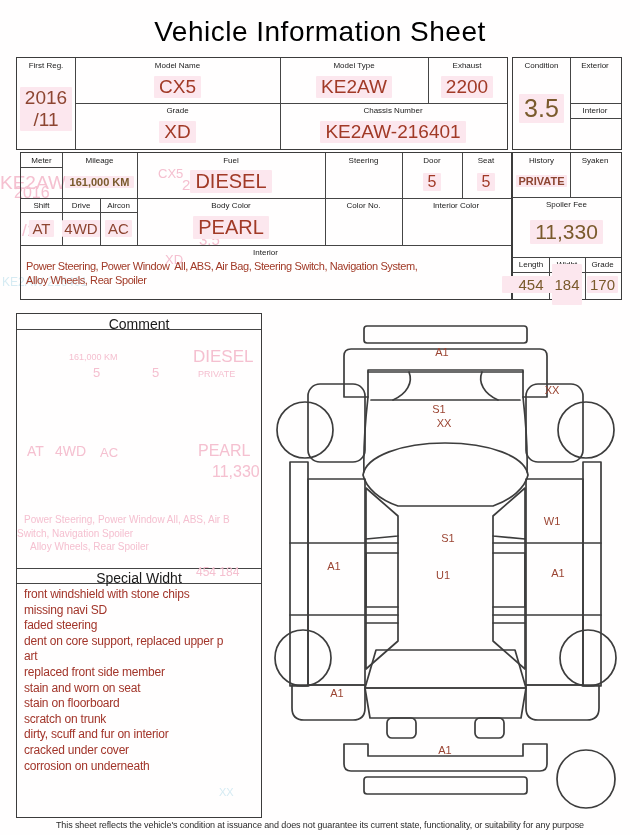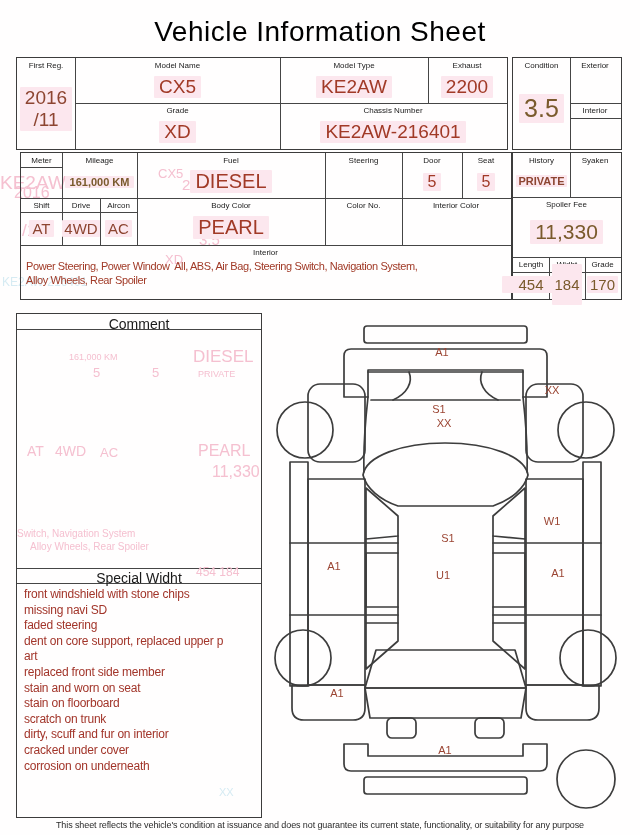--- a/index.html
+++ b/index.html
@@ -175,21 +175,22 @@
     <span class="gp" style="left:52px;top:38px;font-size:9px;">161,000 KM</span>
     <span class="gp" style="left:76px;top:51px;font-size:13px;">5</span>
     <span class="gp" style="left:135px;top:51px;font-size:13px;">5</span>
     <span class="gp" style="left:176px;top:33px;font-size:17px;">DIESEL</span>
     <span class="gp" style="left:181px;top:55px;font-size:9px;">PRIVATE</span>
     <span class="gp" style="left:10px;top:129px;font-size:14px;">AT</span>
     <span class="gp" style="left:38px;top:129px;font-size:14px;">4WD</span>
     <span class="gp" style="left:83px;top:131px;font-size:13px;">AC</span>
     <span class="gp" style="left:181px;top:128px;font-size:16px;">PEARL</span>
     <span class="gp" style="left:195px;top:149px;font-size:16px;">11,330</span>
-    <span class="gp" style="left:0px;top:214px;font-size:10px;">Switch, Navigation System</span>
+    <span class="gp" style="left:7px;top:200px;font-size:10px;">Power Steering, Power Window  All, ABS, Air B</span>
+    <span class="gp" style="left:0px;top:214px;font-size:10px;">Switch, Navigation Spoiler</span>
     <span class="gp" style="left:13px;top:227px;font-size:10px;">Alloy Wheels, Rear Spoiler</span>
     <span class="gp" style="left:179px;top:251px;font-size:12px;">454  184</span>
     <span class="gp gc" style="left:202px;top:472px;font-size:11px;">XX</span>
 
     <div class="band" style="top:2px;">Comment</div>
     <div class="band" style="top:256px;">Special Widht</div>
     <div class="notes">front windshield with stone chips
 missing navi SD
 faded steering
 dent on core support, replaced upper p

